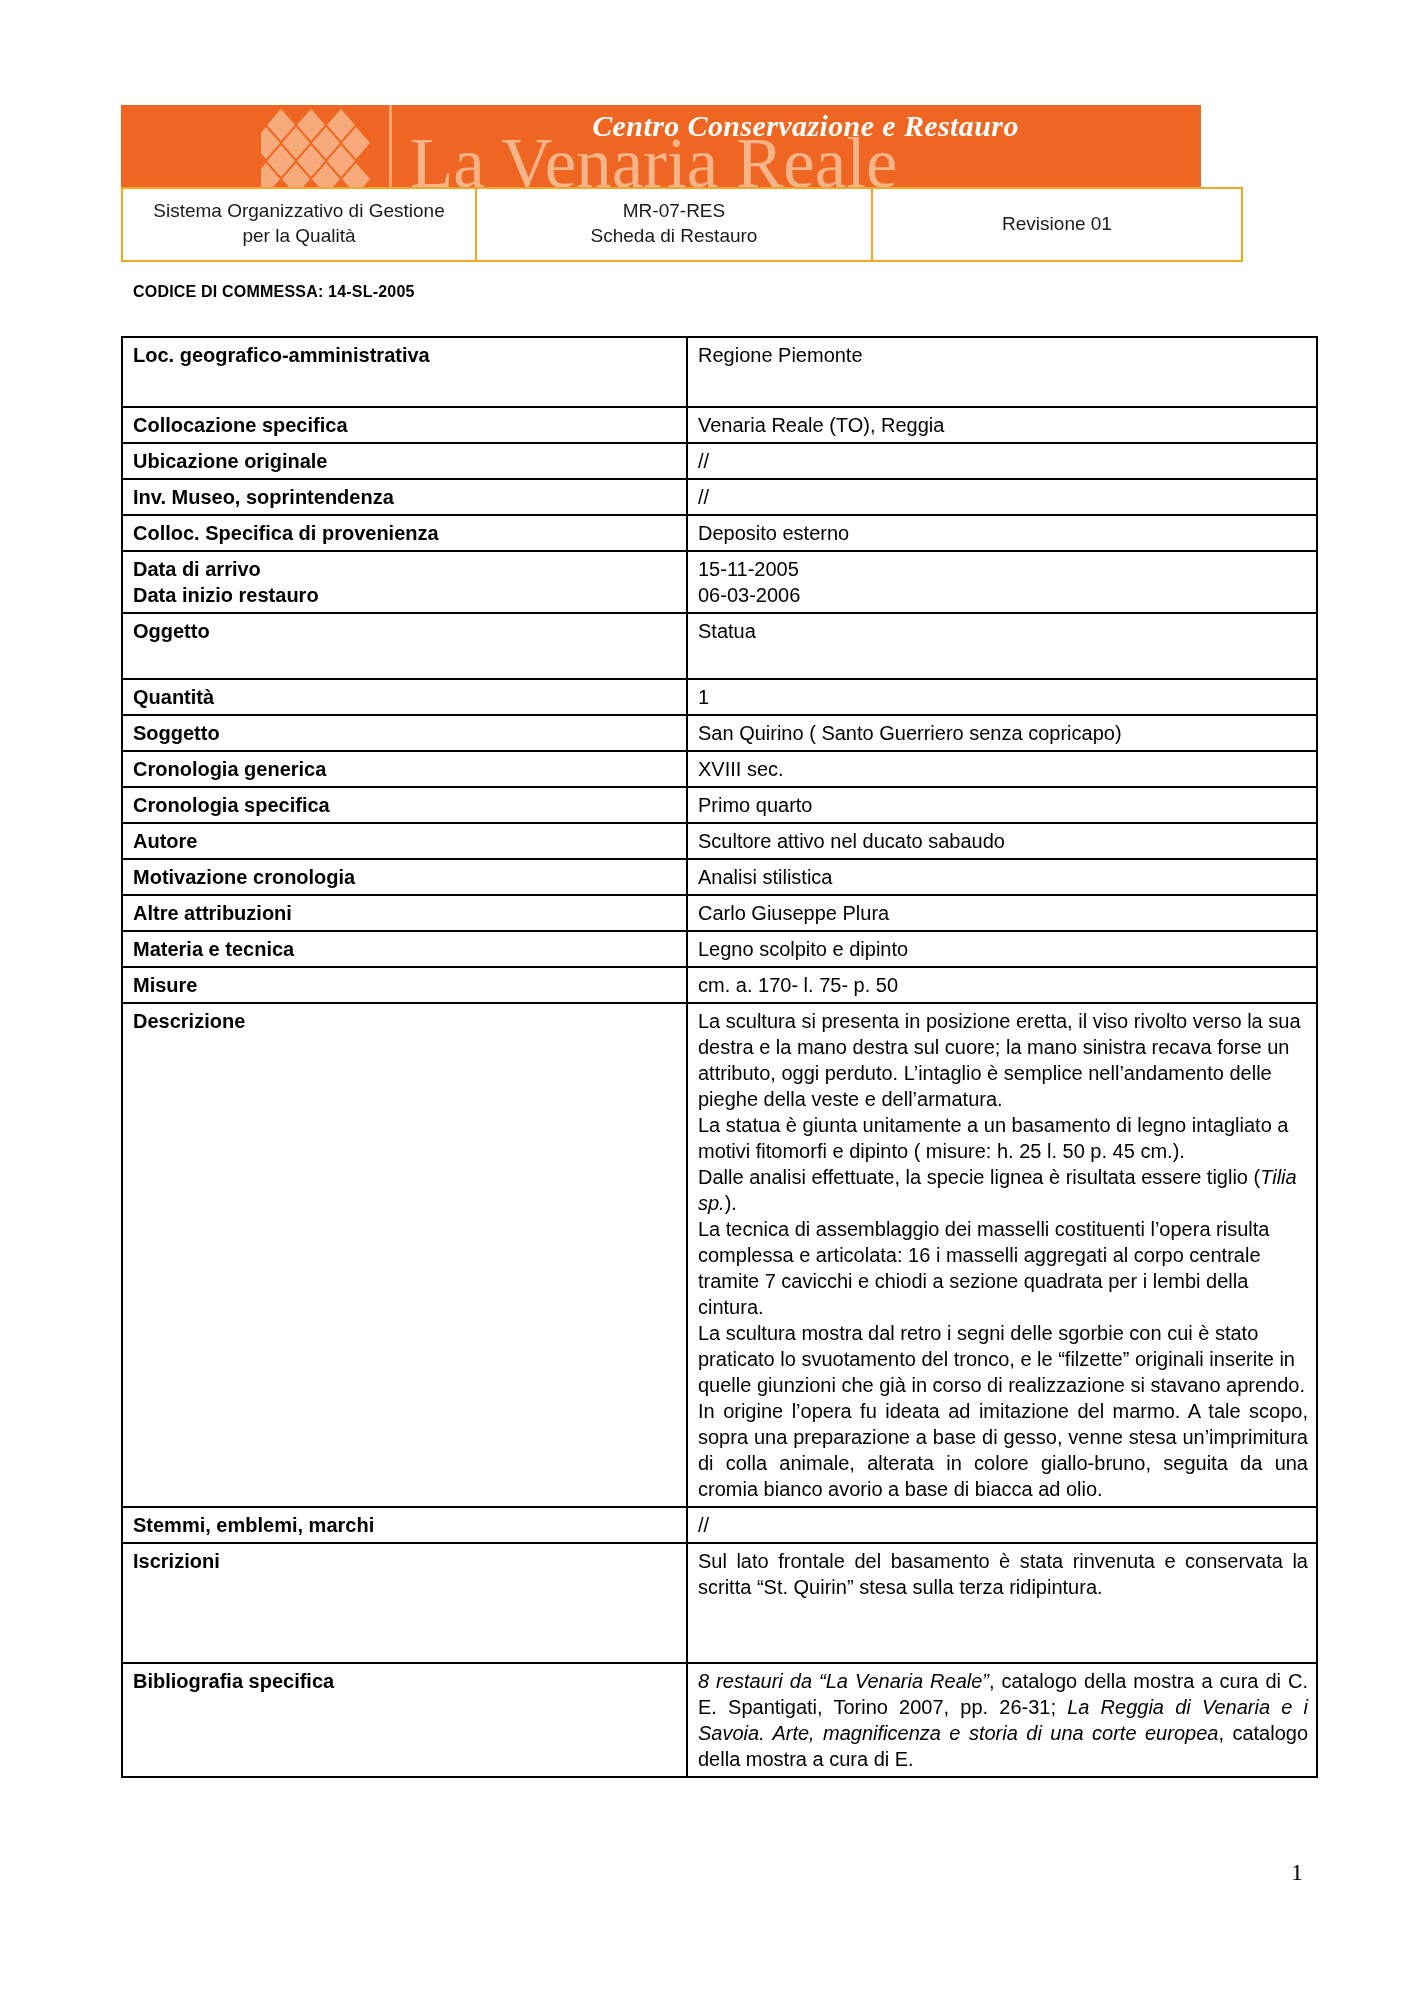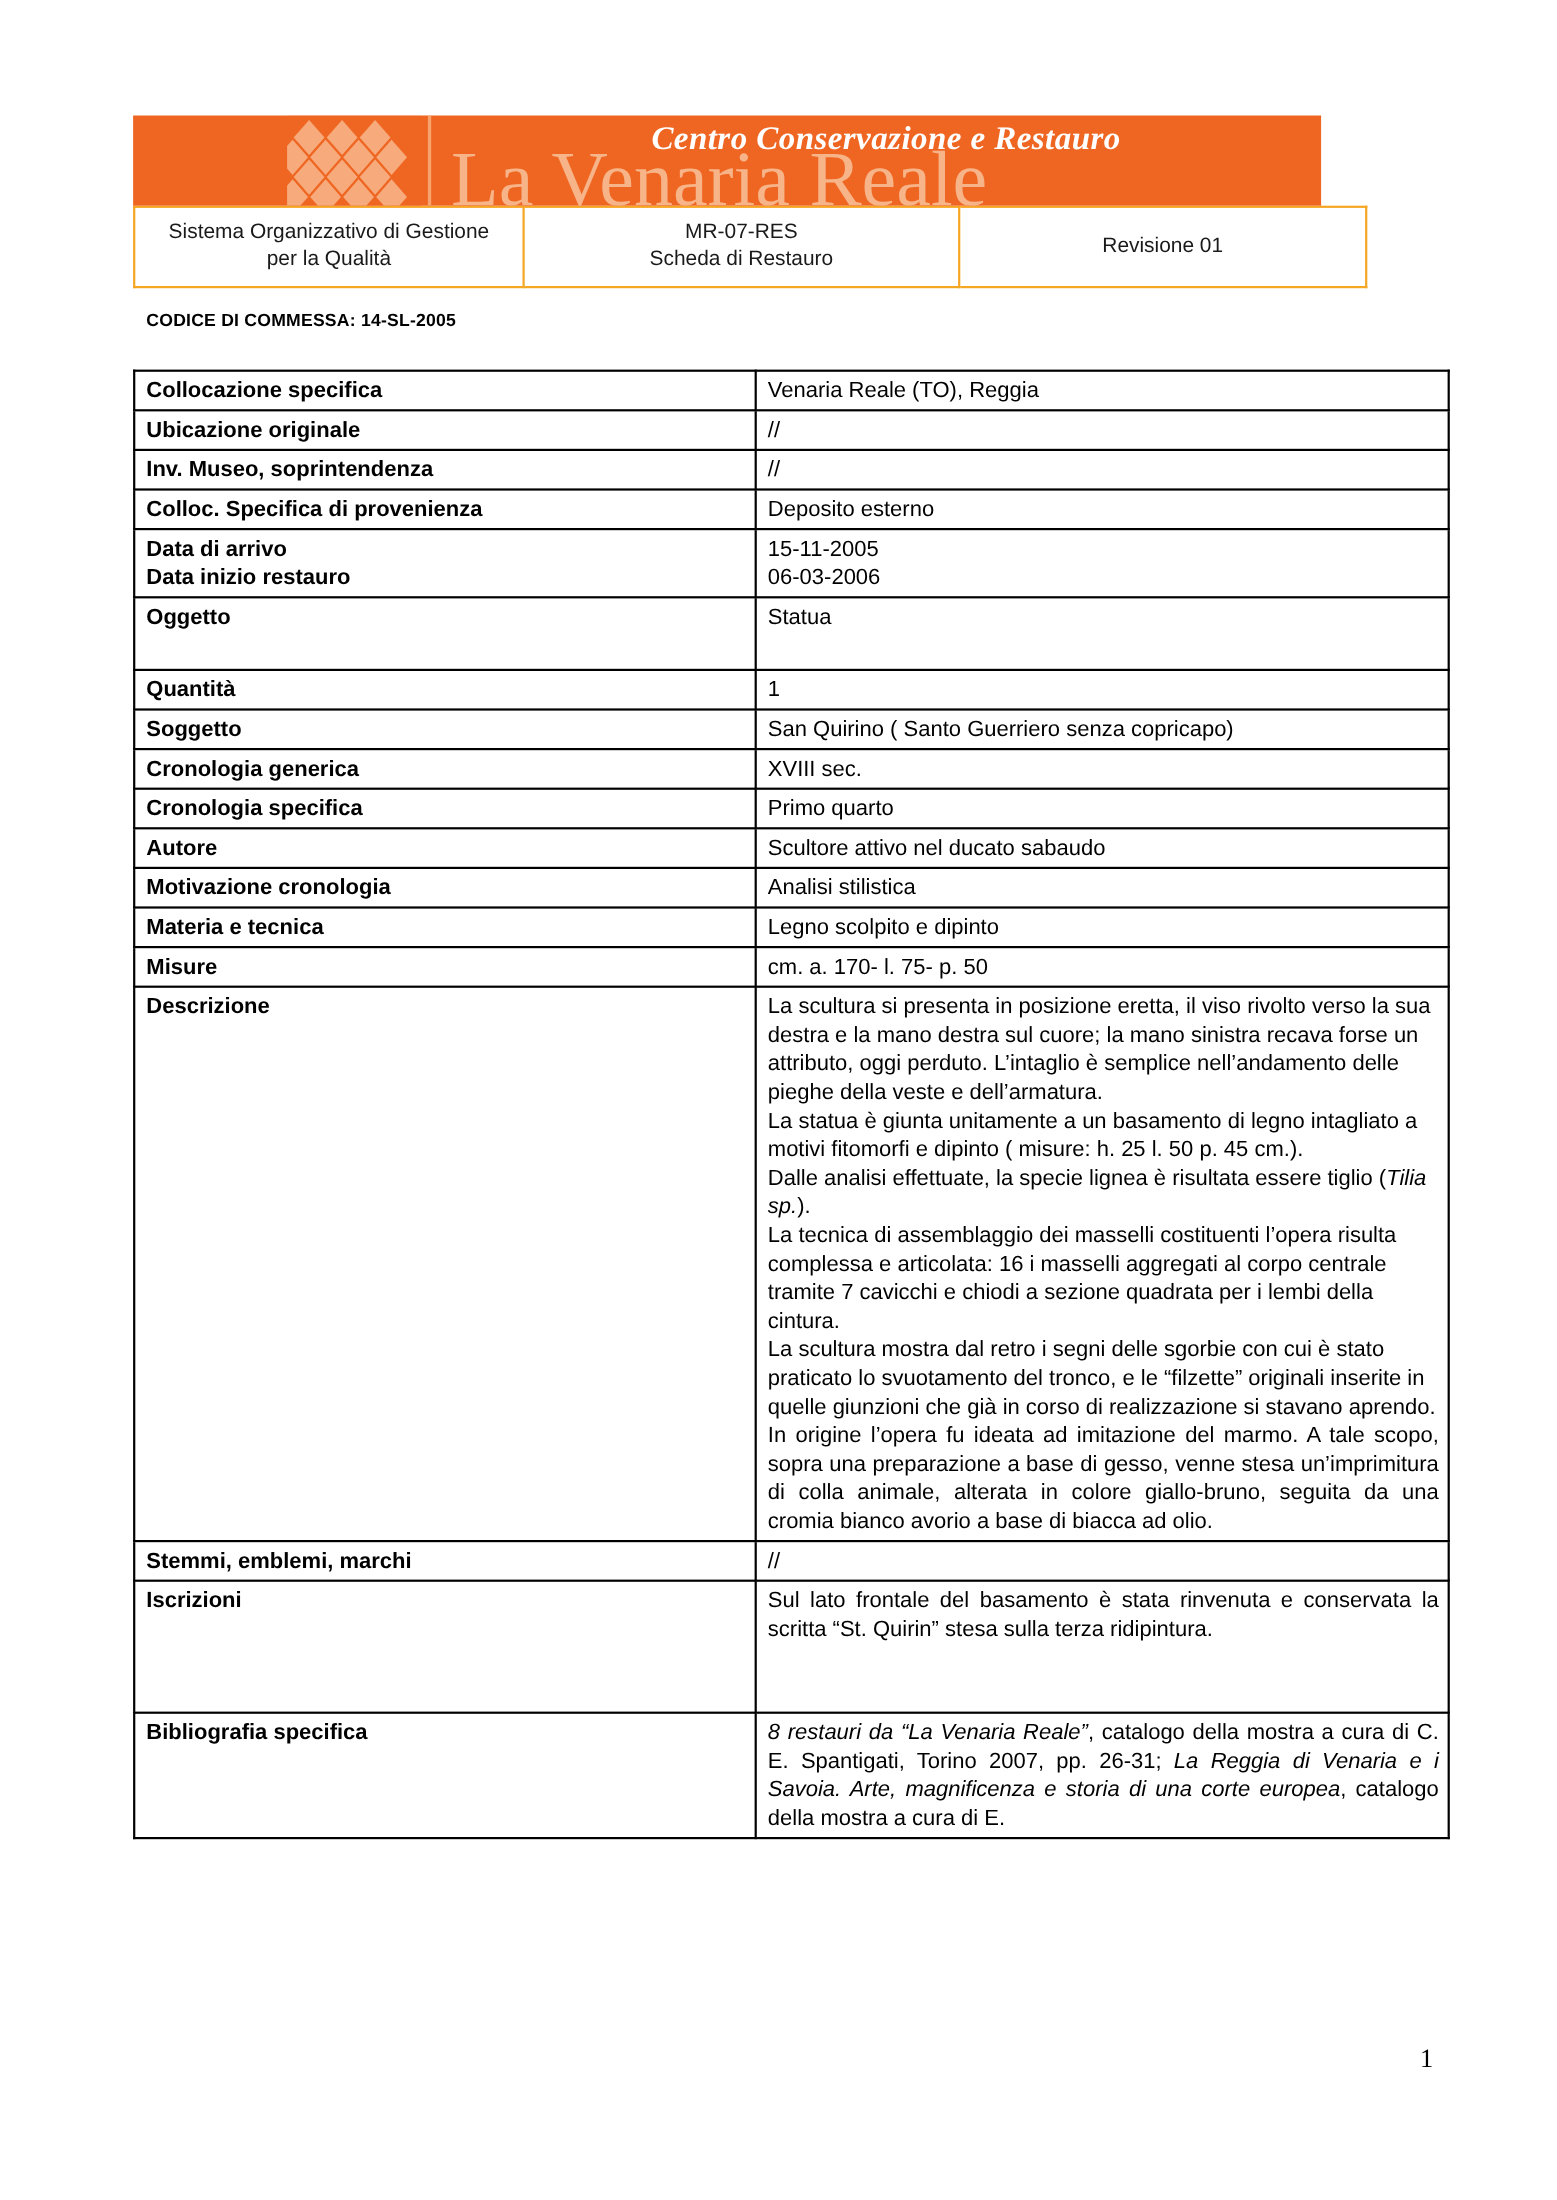--- a/index.html
+++ b/index.html
@@ -211,20 +211,24 @@
     </tbody>
       </table>
   </div>
 
   <div class="codice">CODICE DI COMMESSA: 14-SL-2005</div>
 
   <div class="main-table-wrap">
     <table class="main-table">
 
       <tbody>
+          <tr>
+        <td class="lbl tall-1">Loc. geografico-amministrativa</td>
+        <td class="val">Regione Piemonte</td>
+      </tr>
 
       <tr>
         <td class="lbl">Collocazione specifica</td>
         <td class="val">Venaria Reale (TO), Reggia</td>
       </tr>
 
       <tr>
         <td class="lbl">Ubicazione originale</td>
         <td class="val">//</td>
       </tr>
@@ -278,20 +282,24 @@
       <tr>
         <td class="lbl">Autore</td>
         <td class="val">Scultore attivo nel ducato sabaudo</td>
       </tr>
 
       <tr>
         <td class="lbl">Motivazione cronologia</td>
         <td class="val">Analisi stilistica</td>
       </tr>
 
+      <tr>
+        <td class="lbl">Altre attribuzioni</td>
+        <td class="val">Carlo Giuseppe Plura</td>
+      </tr>
 
       <tr>
         <td class="lbl">Materia e tecnica</td>
         <td class="val">Legno scolpito e dipinto</td>
       </tr>
 
       <tr>
         <td class="lbl">Misure</td>
         <td class="val">cm. a. 170- l. 75- p. 50</td>
       </tr>

